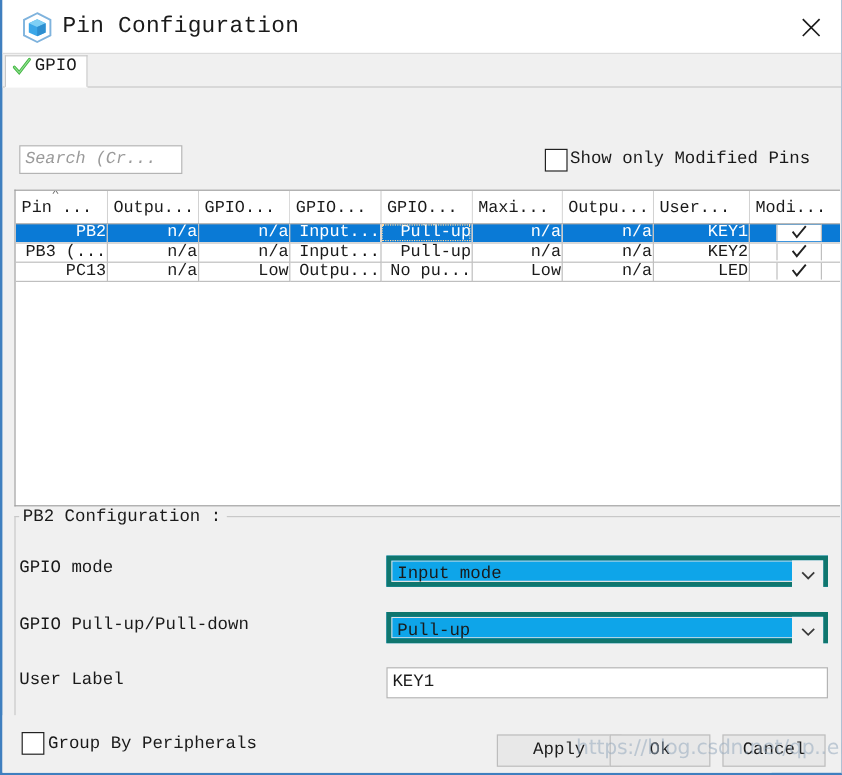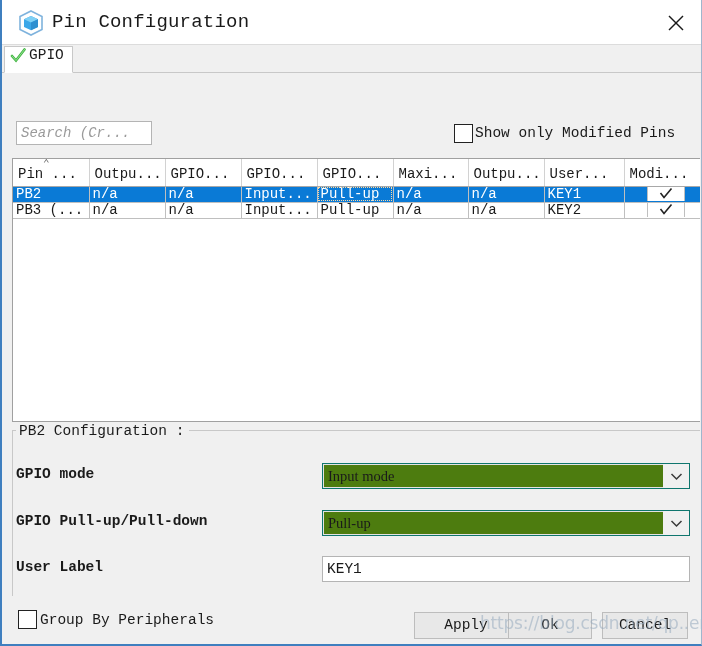--- a/index.html
+++ b/index.html
@@ -158,20 +158,21 @@
     height: 15px;
     line-height: 15px;
     border-right: 1px solid #bfbfbf;
     border-bottom: 1px solid #bfbfbf;
     padding: 0 0 0 3px;
     color: #1a1a1a;
     white-space: nowrap;
     overflow: hidden;
     background: #ffffff;
     font-size: 14px;
+    text-align: right;
   }
   tr.sel td {
     background: #0a7ad6;
     color: #ffffff;
   }
   tr.sel td.focuscell {
     outline: 1px dotted #ffd9a0;
     outline-offset: -2px;
   }
   td.modcell {
@@ -206,30 +207,28 @@
     font-size: 14.5px;
     color: #1a1a1a;
     z-index: 4;
   }
   .cfg-row { position: absolute; left: 0; width: 100%; }
   .cfg-lbl {
     position: absolute; left: 14px;
     font-size: 14.5px; color: #1a1a1a;
     line-height: 22px;
     white-space: nowrap;
-    font-weight: bold;
   }
   .combo {
     position: absolute; left: 320px;
     width: 368px; height: 26px;
-    background: #4d7c0f;
-    border: 1px solid #0f766e;
+    background: #0ea5e9;
+    border: 4px solid #0f766e;
     box-shadow: inset 0 0 0 1px #e3e3e3;
     cursor: pointer;
-    font-family: Liberation Serif, serif;
   }
   .combo .cval {
     position: absolute; left: 5px; top: 0;
     line-height: 24px;
     font-size: 14.5px; color: #1a1a1a;
   }
   .combo .carrow {
     position: absolute; right: 0; top: 0;
     width: 26px; height: 24px;
     background: #f0f0f0;
@@ -383,20 +382,35 @@
             <td>Pull-up</td>
             <td>n/a</td>
             <td>n/a</td>
             <td>KEY2</td>
             <td class="modcell">
               <span class="modinner"><svg width="14" height="13" viewBox="0 0 14 13">
                   <path d="M1.5 6 L5 10.5 L12.5 1.5" fill="none" stroke="#222" stroke-width="1.6"></path>
                 </svg></span>
             </td>
           </tr>
+          <tr>
+            <td>PC13</td>
+            <td>n/a</td>
+            <td>Low</td>
+            <td>Outpu...</td>
+            <td>No pu...</td>
+            <td>Low</td>
+            <td>n/a</td>
+            <td>LED</td>
+            <td class="modcell">
+              <span class="modinner"><svg width="14" height="13" viewBox="0 0 14 13">
+                  <path d="M1.5 6 L5 10.5 L12.5 1.5" fill="none" stroke="#222" stroke-width="1.6"></path>
+                </svg></span>
+            </td>
+          </tr>
         </tbody>
     </table>
   </div>
 
   <div class="cfg-group"></div>
   <div class="cfg-legend">PB2 Configuration :</div>
 
   <div class="cfg-row" style="top:463px;">
     <div class="cfg-lbl">GPIO mode</div>
     <div class="combo">

